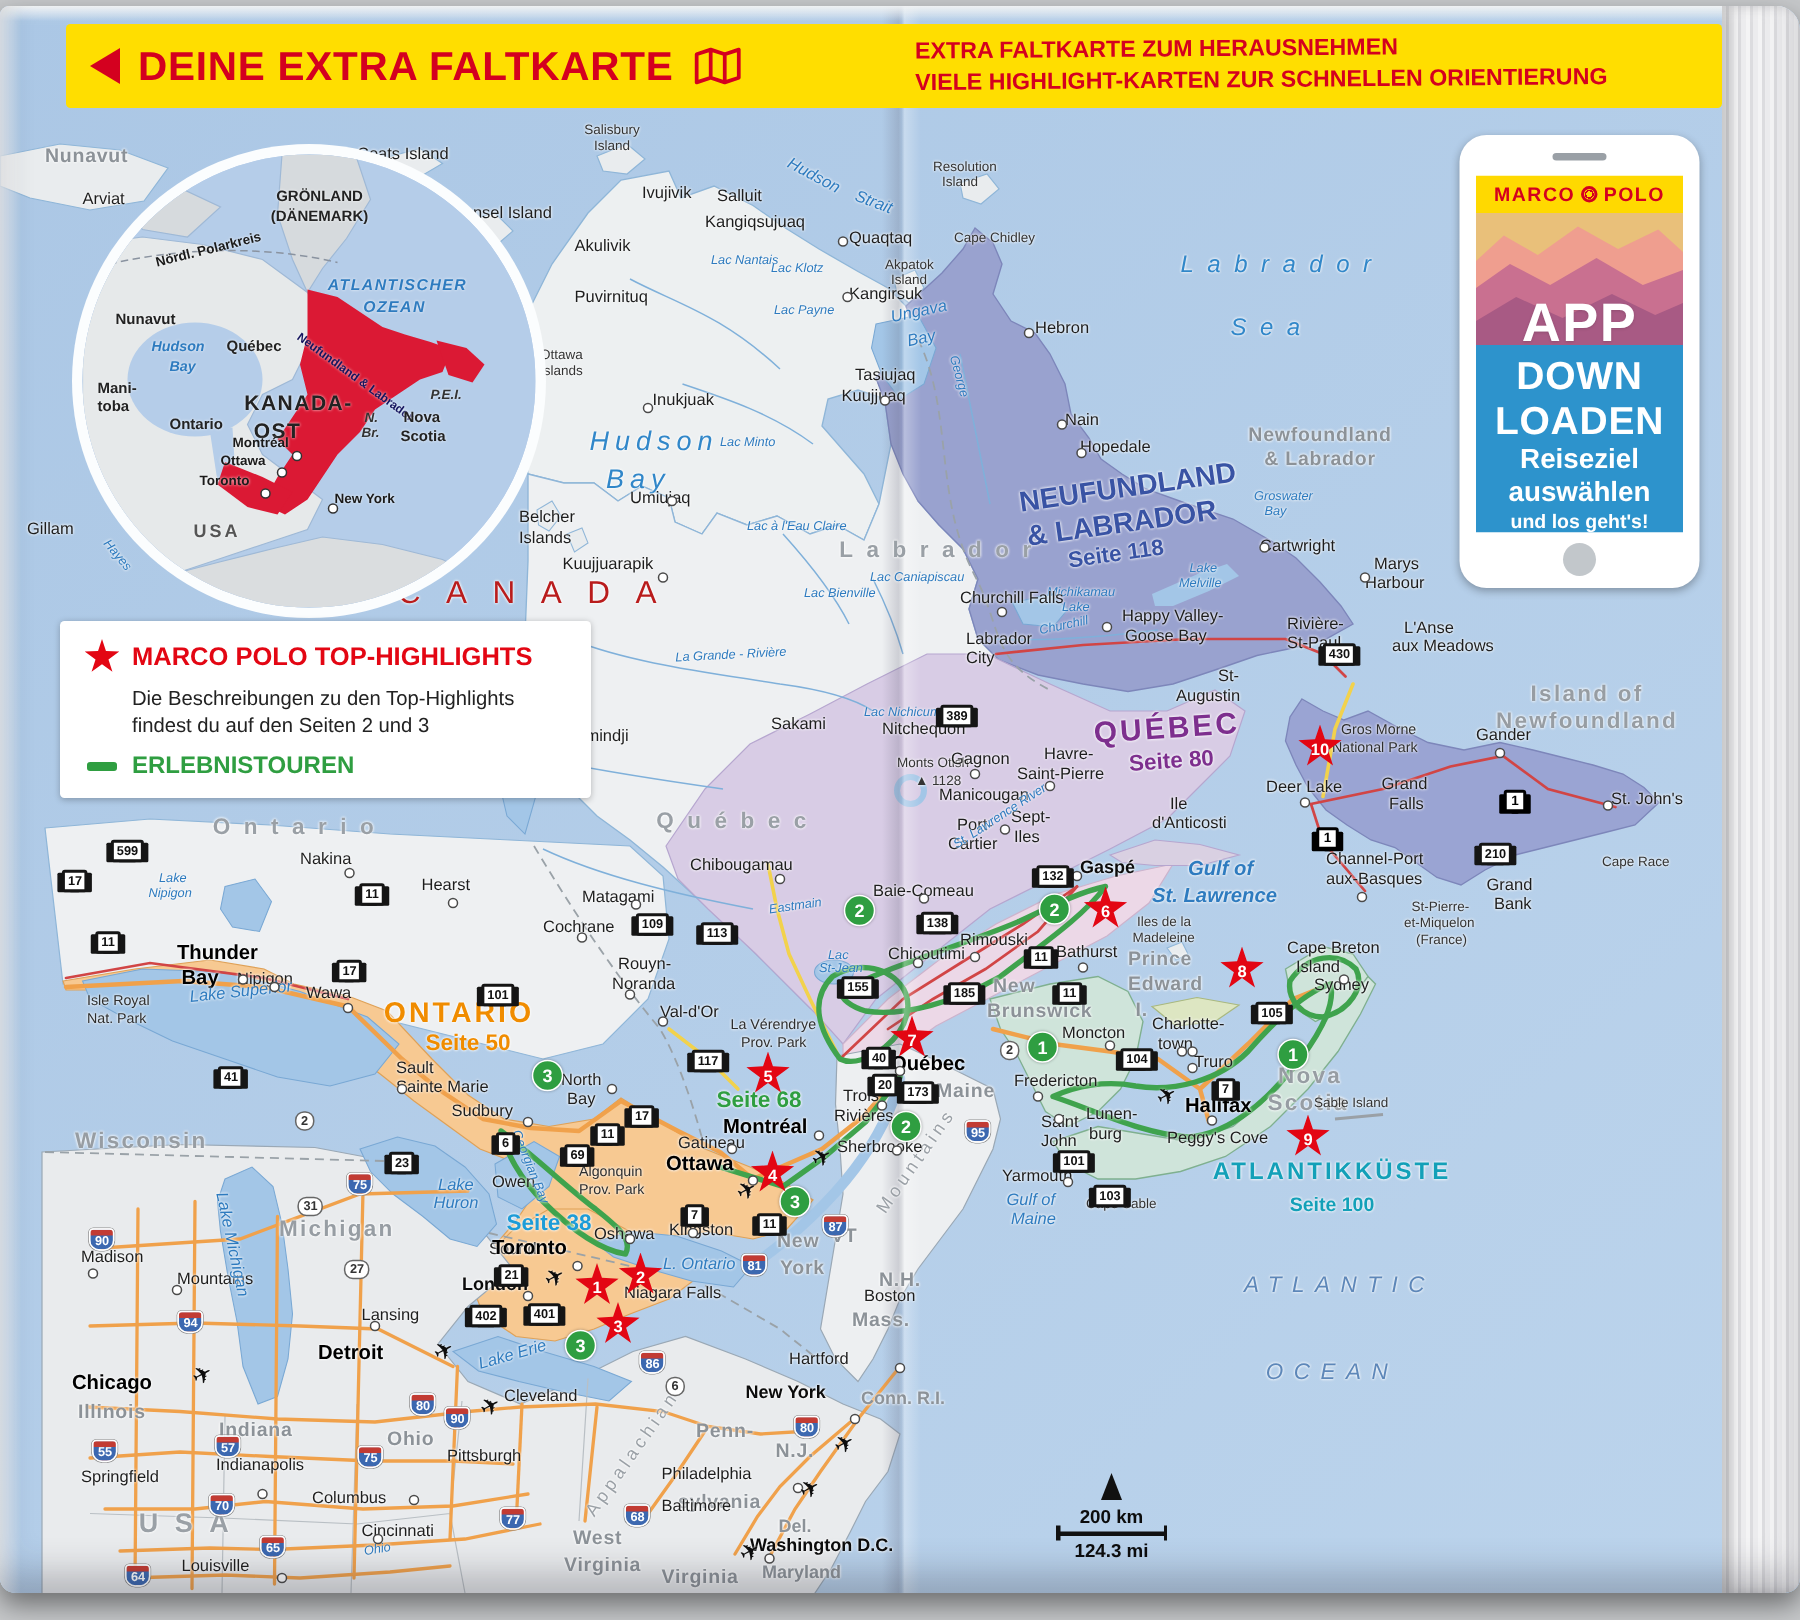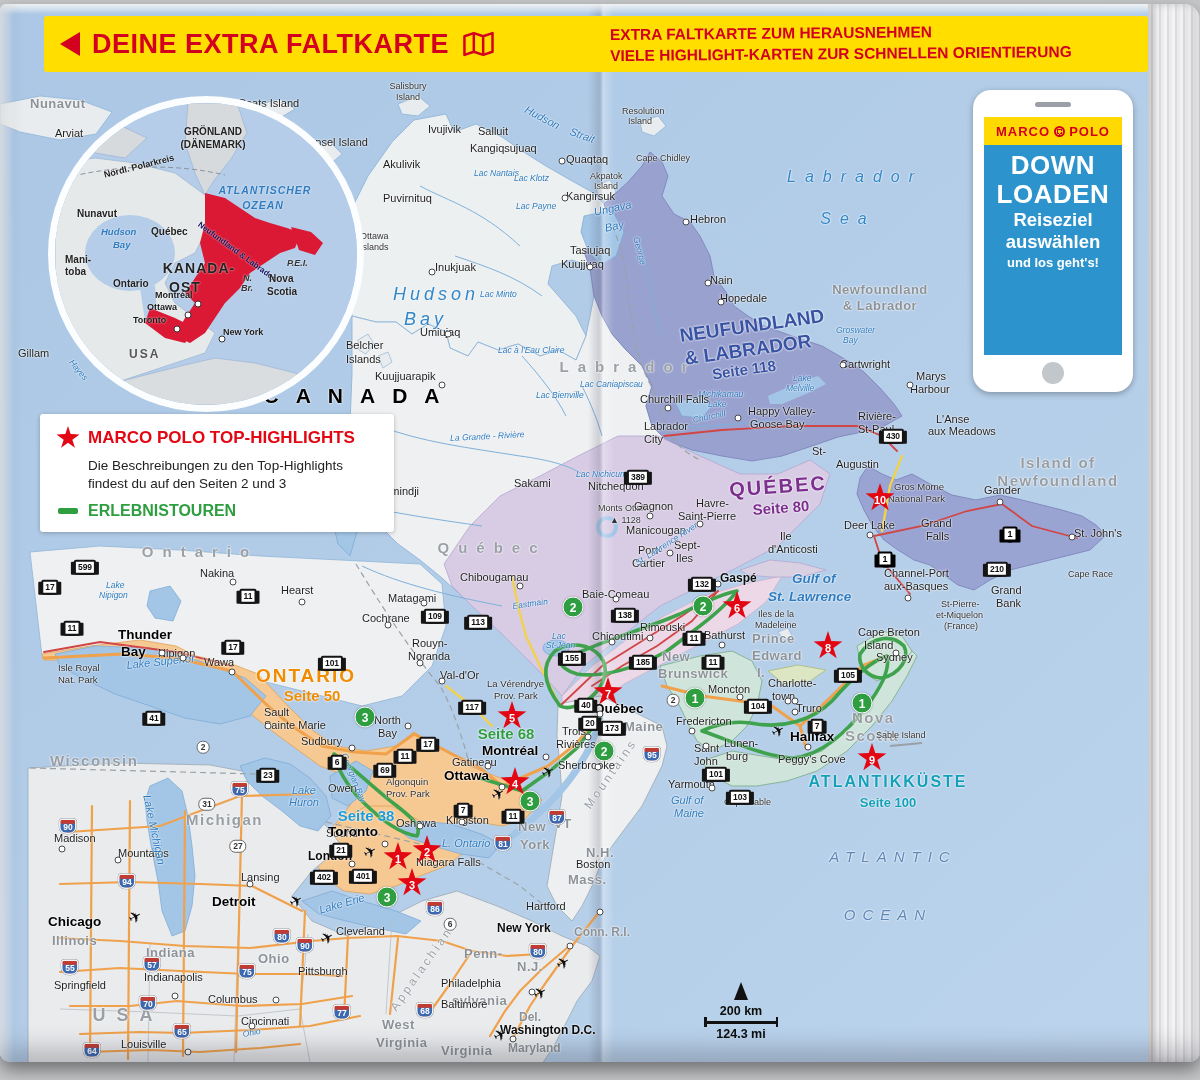--- a/index.html
+++ b/index.html
@@ -19,21 +19,21 @@
   .waters{font-size:8.5px;color:#2e7bbf;font-style:italic;}
   .wateri{font-size:11px;color:#2e7bbf;font-style:italic;}
   .wateri15{font-size:13.5px;color:#2e7bbf;font-style:italic;font-weight:bold;}
   .waterbig{font-size:18px;color:#3187c9;font-style:italic;letter-spacing:4px;}
   .seaspace{font-size:16px;color:#3187c9;font-style:italic;letter-spacing:9px;}
   .ocean{font-size:15px;color:#5d87b9;font-style:italic;letter-spacing:7px;}
   .mount{font-size:12px;color:#9aa0a6;letter-spacing:3px;}
   .statesp{font-size:13px;color:#8c9298;font-weight:bold;letter-spacing:.5px;}
   .statesp13{font-size:12px;color:#8c9298;font-weight:bold;}
   .statesp17{font-size:15px;color:#979da3;font-weight:bold;letter-spacing:1.5px;}
-  .country{font-size:21px;color:#000000;font-weight:bold;letter-spacing:17px;}
+  .country{font-size:21px;color:#b91c1c;font-weight:normal;letter-spacing:17px;}
   .country2{font-size:15px;color:#9aa0a6;font-weight:bold;letter-spacing:9px;}
   .usab{font-size:18px;color:#9aa0a6;font-weight:bold;letter-spacing:11px;}
   .regnl{font-size:19px;color:#3953a4;font-weight:bold;}
   .regnl2{font-size:15px;color:#3953a4;font-weight:bold;}
   .regqc{font-size:20px;color:#7d2f8e;font-weight:bold;letter-spacing:2px;}
   .regqc2{font-size:15px;color:#7d2f8e;font-weight:bold;}
   .regon{font-size:19px;color:#f08c00;font-weight:bold;letter-spacing:2px;}
   .regon2{font-size:15px;color:#f08c00;font-weight:bold;}
   .regak{font-size:16px;color:#13a0b8;font-weight:bold;letter-spacing:2px;}
   .regak2{font-size:13px;color:#13a0b8;font-weight:bold;}
@@ -326,21 +326,21 @@
         <span class="lbl waters" style="left: 640px; top: 232px; transform: rotate(75deg); transform-origin: left top;">George</span>
         <span class="lbl town" style="left: 748px; top: 402px;">Happy Valley-</span>
         <span class="lbl town" style="left: 750px; top: 415px;">Goose Bay</span>
         <span class="lbl town" style="left: 858px; top: 407px;">Rivière-</span>
         <span class="lbl town" style="left: 858px; top: 420px;">St-Paul</span>
         <span class="lbl town" style="left: 936px; top: 410px;">L'Anse</span>
         <span class="lbl town" style="left: 928px; top: 422px;">aux Meadows</span>
         <span class="lbl town" style="left: 644px; top: 417px;">Labrador</span>
         <span class="lbl town" style="left: 644px; top: 430px;">City</span>
         <span class="lbl town" style="left: 812px; top: 442px;">St-</span>
-        <span class="lbl town" style="left: 836px; top: 455px; text-align: right;">Augustin</span>
+        <span class="lbl town" style="left: 784px; top: 455px; text-align: right;">Augustin</span>
         <span class="lbl town" style="left: 340px; top: 447px;">Chisasibi</span>
         <span class="lbl waters" style="left: 536px; top: 387px;">Lac Bienville</span>
         <span class="lbl waters" style="left: 580px; top: 376px;">Lac Caniapiscau</span>
         <span class="lbl town" style="left: 588px; top: 477px;">Nitchequon</span>
         <span class="lbl waters" style="left: 576px; top: 466px;">Lac Nichicum</span>
         <span class="lbl small" style="left: 598px; top: 500px;">Monts Otish</span>
         <span class="lbl small" style="left: 610px; top: 512px;">▲ 1128</span>
         <span class="lbl town" style="left: 374px; top: 482px;">Wemindji</span>
         <span class="lbl town" style="left: 514px; top: 474px;">Sakami</span>
         <span class="lbl waters" style="left: 450px; top: 430px; transform: rotate(-3deg); transform-origin: left top;">La Grande - Rivière</span>
@@ -792,20 +792,29 @@
   </div>
 
   <div class="phone">
     <div class="phone-speaker"></div>
     <div class="phone-screen">
       <div class="mp-logo">
         <span>MARCO</span>
         <span class="globe-icon"></span>
         <span>POLO</span>
       </div>
+      <div class="mp-art">
+        <svg width="138" height="88" viewBox="0 0 134 88" preserveAspectRatio="none">
+          <rect width="134" height="88" fill="#e9c07a"></rect>
+          <polygon points="0,32 18,15 40,28 66,9 92,24 118,11 134,26 134,88 0,88" fill="#ef9e8f"></polygon>
+          <polygon points="0,50 22,34 48,48 78,30 108,48 134,38 134,88 0,88" fill="#c97090"></polygon>
+          <polygon points="0,72 26,56 56,70 88,54 116,68 134,60 134,88 0,88" fill="#a85a84"></polygon>
+        </svg>
+        <div class="mp-app">APP</div>
+      </div>
       <div class="mp-blue">
         <div class="mp-big">DOWN</div>
         <div class="mp-big">LOADEN</div>
         <div class="mp-med">Reiseziel</div>
         <div class="mp-med">auswählen</div>
         <div class="mp-sm">und los geht's!</div>
       </div>
     </div>
     <div class="phone-home"></div>
   </div>

